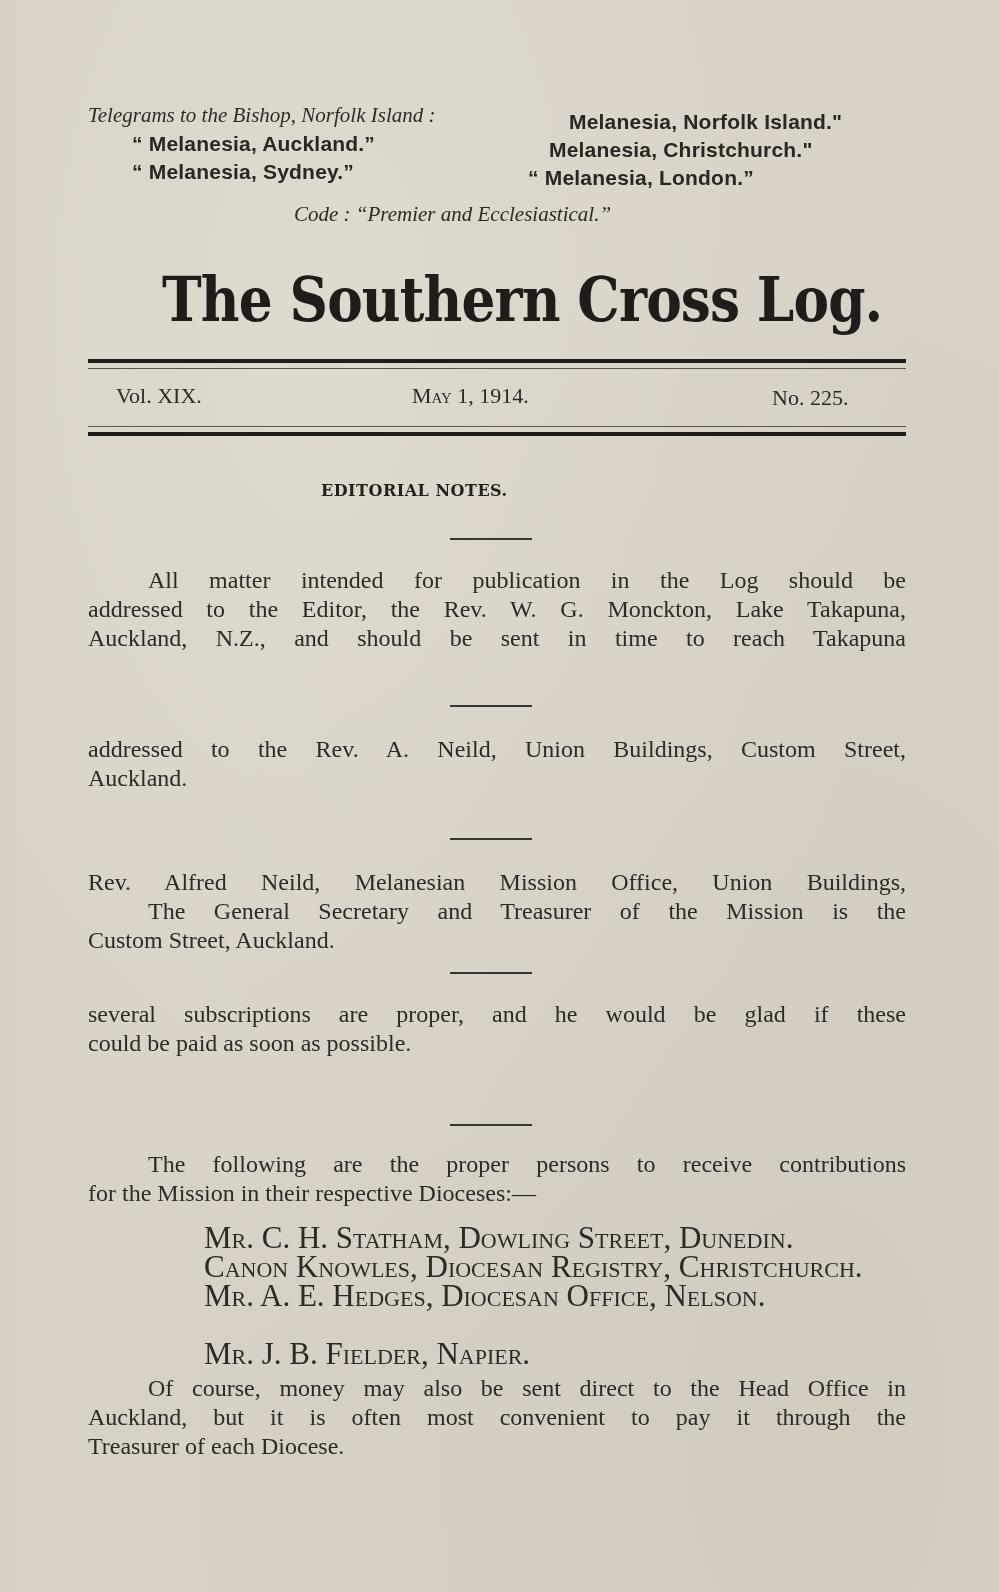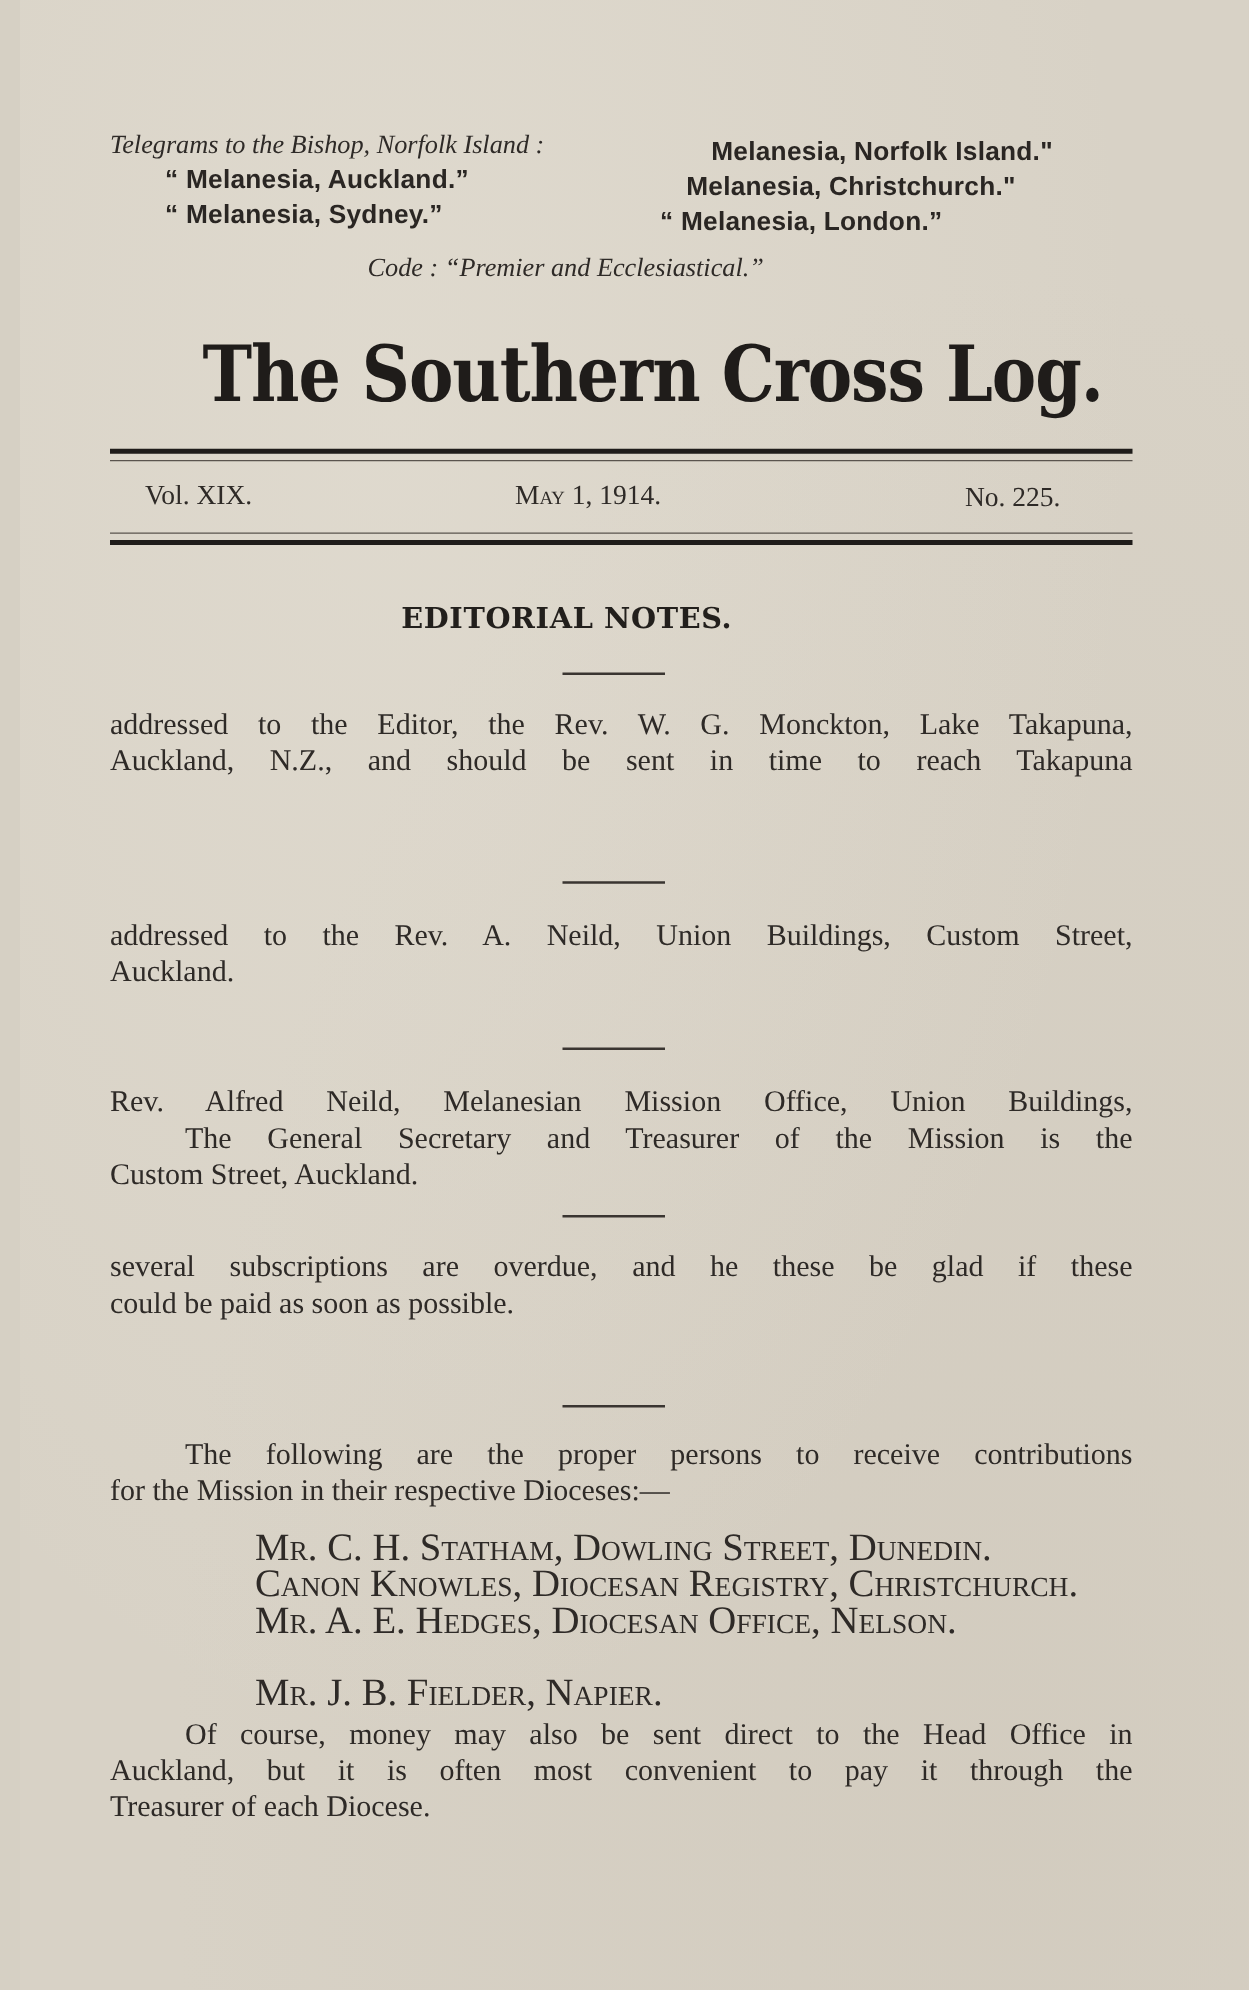--- a/index.html
+++ b/index.html
@@ -57,21 +57,21 @@
       font-family: "Liberation Serif", serif;
       font-size: 22px;
       color: #2e2a27;
       text-align: right;
     }
     .sc { font-variant: small-caps; }
 
     .heading {
       font-family: "DejaVu Serif", serif;
       font-weight: bold;
-      font-size: 23px;
+      font-size: 16px;
       letter-spacing: 0.5px;
       color: #221f1c;
     }
     .divider {
       position: absolute;
       height: 1.5px;
       background: #3a3531;
       width: 82px;
       left: 434px;
     }
@@ -125,40 +125,41 @@
   <div class="abs volline sc" style="left:396px; top:383px;">May 1, 1914.</div>
   <div class="abs volline" style="left:756px; top:385px;">No. 225.</div>
 
   <div class="rule" style="left:72px; top:426px; width:818px; height:1px; background:#5a544e;"></div>
   <div class="rule" style="left:72px; top:432px; width:818px; height:4px;"></div>
 
   <div class="abs heading" style="left:305px; top:481px;">EDITORIAL NOTES.</div>
   <div class="divider" style="top:538px;"></div>
 
   <div class="para" style="top:566px;">
+    <span class="line indent">All matter intended for publication in the Log should be</span>
     <span class="line">addressed to the Editor, the Rev. W. G. Monckton, Lake Takapuna,</span>
     <span class="line">Auckland, N.Z., and should be sent in time to reach Takapuna</span>
   </div>
   <div class="divider" style="top:705px;"></div>
 
   <div class="para" style="top:735px;">
     <span class="line">addressed to the Rev. A. Neild, Union Buildings, Custom Street,</span>
     <span class="line last">Auckland.</span>
   </div>
   <div class="divider" style="top:838px;"></div>
 
   <div class="para" style="top:868px;">
     <span class="line">Rev. Alfred Neild, Melanesian Mission Office, Union Buildings,</span>
     <span class="line indent">The General Secretary and Treasurer of the Mission is the</span>
     <span class="line last">Custom Street, Auckland.</span>
   </div>
   <div class="divider" style="top:972px;"></div>
 
   <div class="para" style="top:1000px;">
-    <span class="line">several subscriptions are overdue, and he these be glad if these</span>
+    <span class="line">several subscriptions are proper, and he would be glad if these</span>
     <span class="line last">could be paid as soon as possible.</span>
   </div>
   <div class="divider" style="top:1124px;"></div>
 
   <div class="para" style="top:1150px;">
     <span class="line indent">The following are the proper persons to receive contributions</span>
     <span class="line last">for the Mission in their respective Dioceses:—</span>
   </div>
 
   <div class="list-item sc" style="top:1220px;">Mr. C. H. Statham, Dowling Street, Dunedin.</div>

